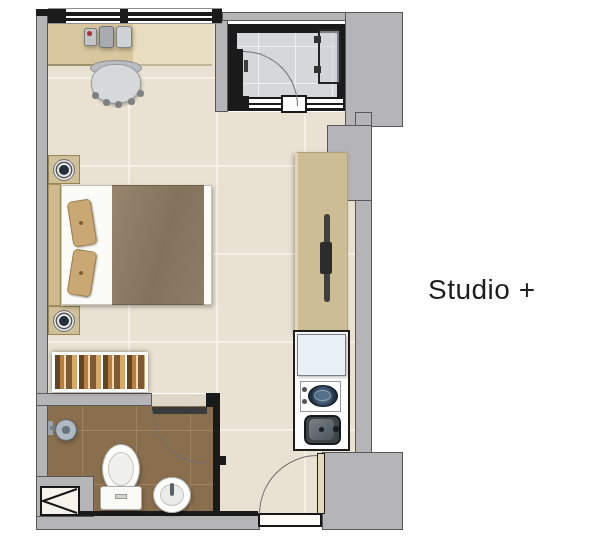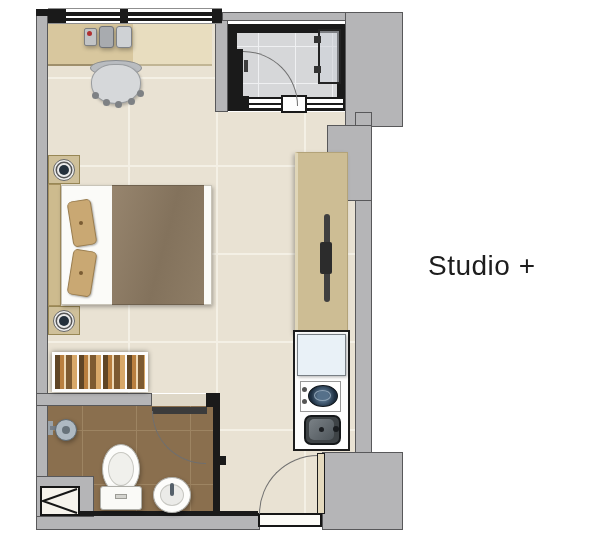--- a/index.html
+++ b/index.html
@@ -19,21 +19,21 @@
   .floor-bath{background-color:#8a6f4e;
     background-image:linear-gradient(#9d8462 1.5px,transparent 1.5px),
                      linear-gradient(90deg,#9d8462 1.5px,transparent 1.5px);
     background-size:54px 54px;}
   .floor-shower{background-color:#d6d7d9;
     background-image:linear-gradient(#eff0f2 1.5px,transparent 1.5px),
                      linear-gradient(90deg,#eff0f2 1.5px,transparent 1.5px);
     background-size:37px 37px;}
 
   .soft{box-shadow:1px 2px 4px rgba(0,0,0,0.3);}
-  .label{font-size:28px;color:#1d1d1d;letter-spacing:0.5px;}
+  .label{font-size:28px;color:#1d1d1d;letter-spacing:0.5px;margin-top:24px;}
 
   .arc-tl{border-top:1.5px solid #6f6f6f;border-left:1.5px solid #6f6f6f;border-top-left-radius:100%;}
   .arc-tr{border-top:1.5px solid #6f6f6f;border-right:1.5px solid #6f6f6f;border-top-right-radius:100%;}
   .arc-bl{border-bottom:1.5px solid #6f6f6f;border-left:1.5px solid #6f6f6f;border-bottom-left-radius:100%;}
 
   .circle{border-radius:50%;}
 </style>
 </head>
 <body>
 

